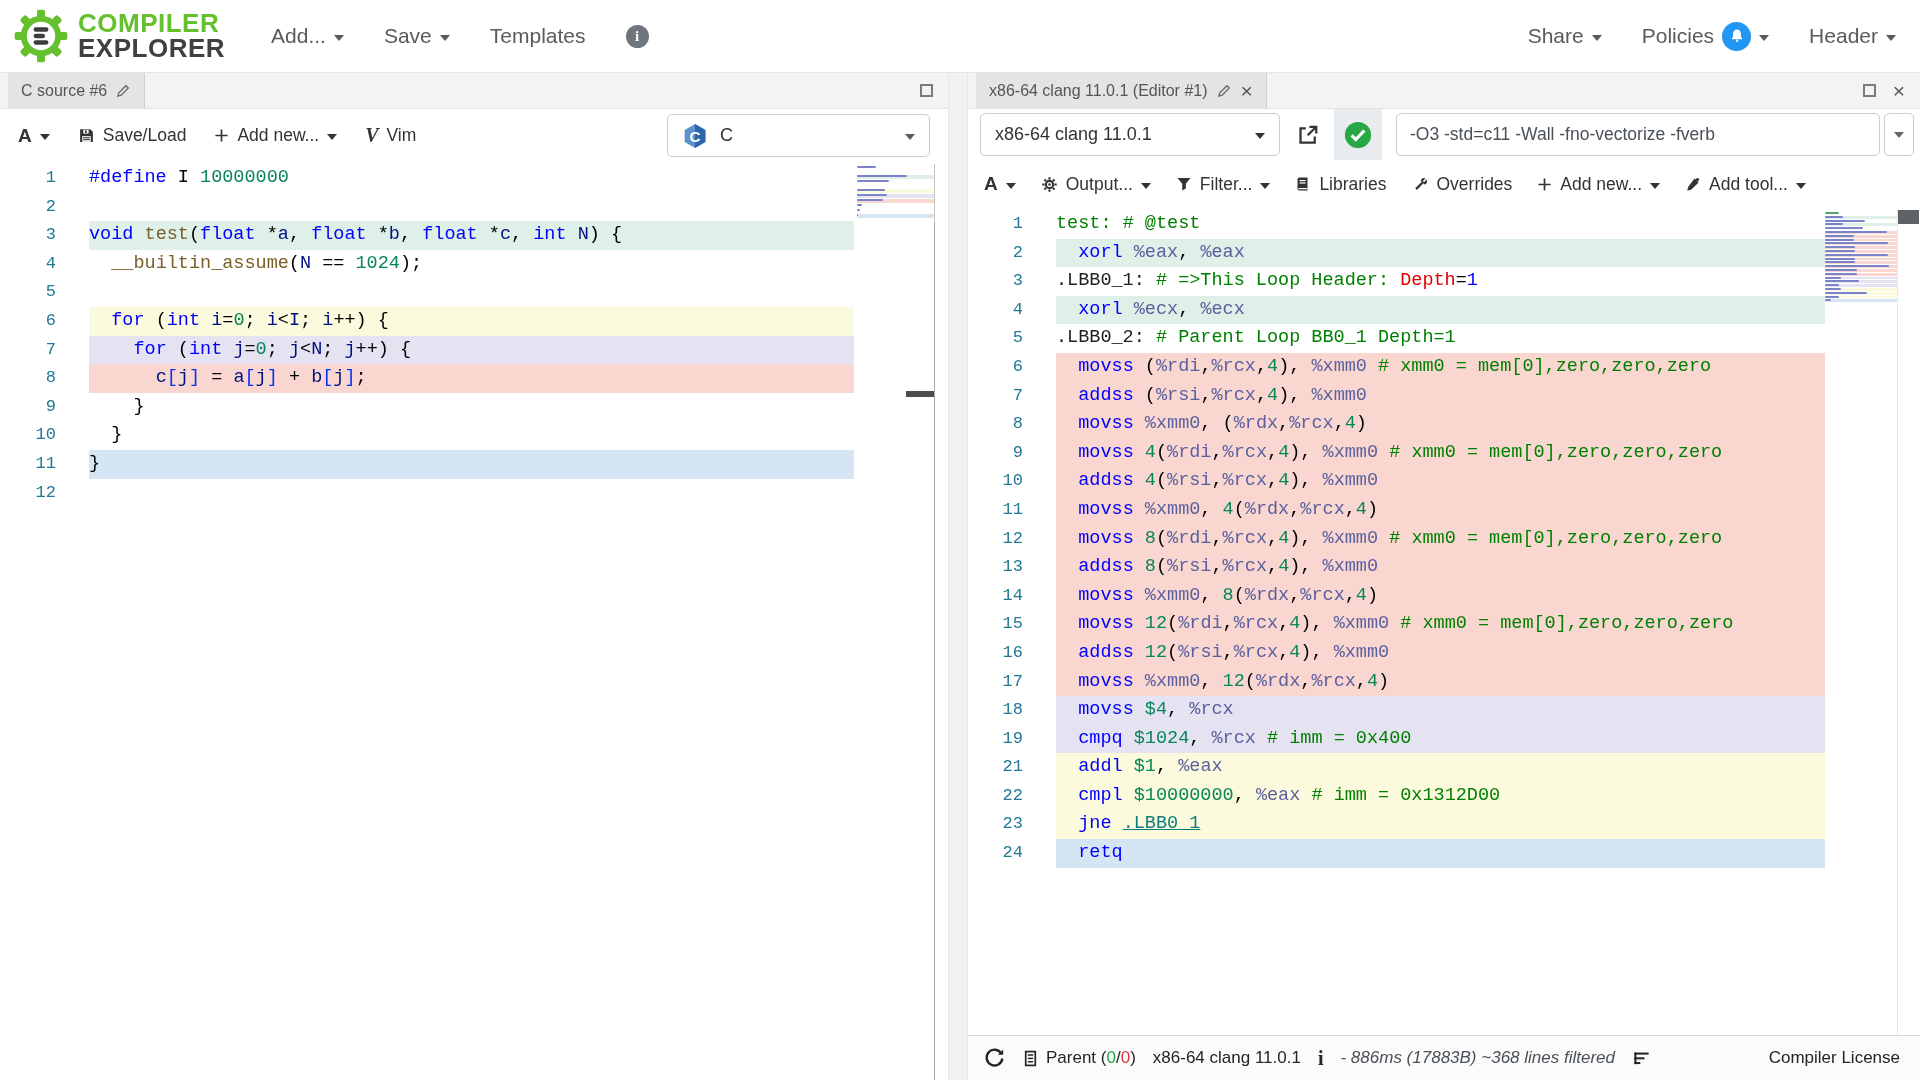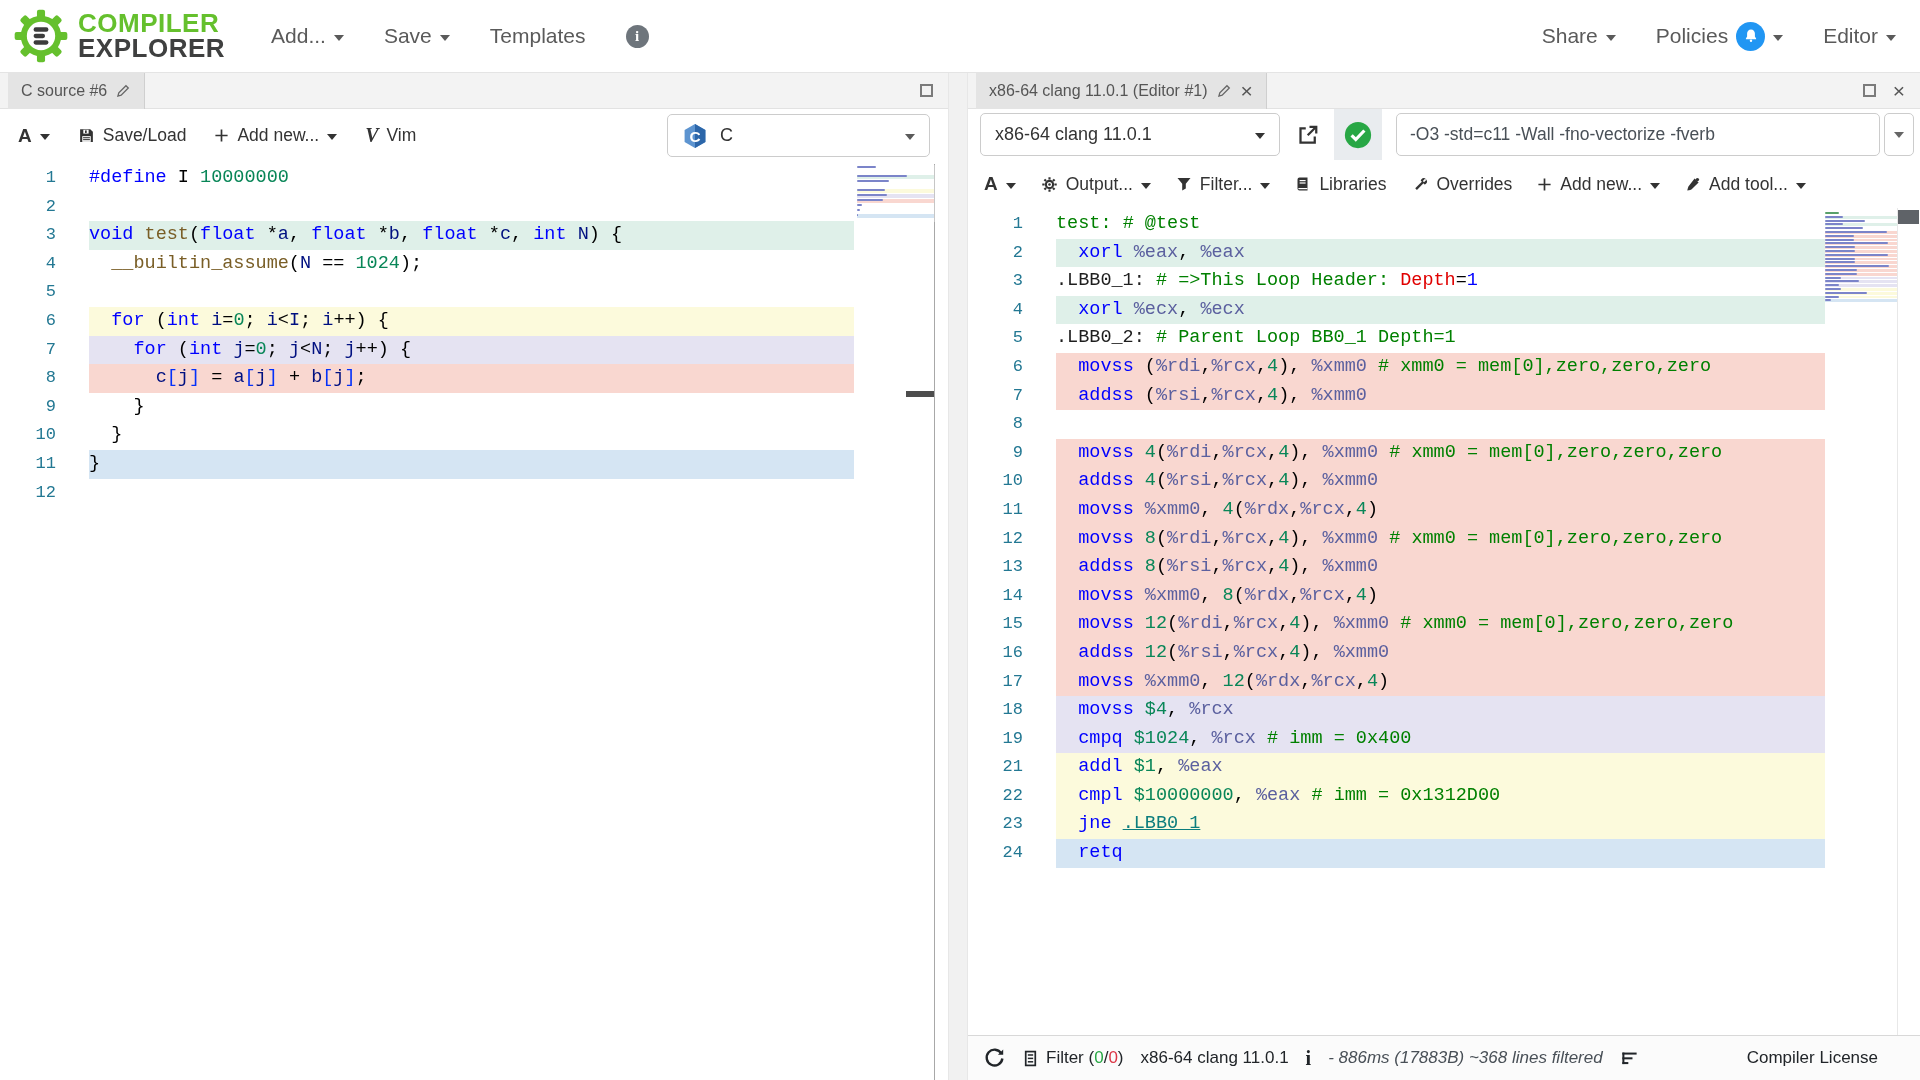--- a/index.html
+++ b/index.html
@@ -106,21 +106,21 @@
   .sbar-thumb { position:absolute; right:1px; top:2px; width:21px; height:14px; background:#5f6368; }
 
   
   .statusbar { height:45px; border-top:1px solid #d8d8d8; background:#fbfbfb;
     display:flex; align-items:center; gap:17px; padding:0 16px; font-size:17px; color:#212529; }
   .sb-group { display:flex; align-items:center; gap:7px; cursor:pointer; }
   .ok0 { color:#28a745; }
   .err0 { color:#dc3545; }
   .sb-italic { font-style:italic; color:#495057; }
   .sb-info-i { font-family:"Liberation Serif", serif; font-weight:bold; font-size:20px; }
-  .sb-license { margin-left:auto; margin-right:26px; cursor:pointer; }
+  .sb-license { margin-left:auto; margin-right:4px; cursor:pointer; }
 
   svg.icon { display:block; }
 </style>
 </head>
 <body>
 
 <header class="topnav">
   <div class="brand">
     <svg class="icon" width="54" height="54" viewBox="0 0 40 40">
       <g fill="#65c02d">
@@ -171,21 +171,21 @@
       <span>Policies</span>
       <span class="bell-badge">
         <svg class="icon" width="16" height="16" viewBox="0 0 16 16">
           <path d="M8 1.6c-2.3 0-3.9 1.7-3.9 4v3L2.9 10.4v.8h10.2v-.8L11.9 8.6v-3c0-2.3-1.6-4-3.9-4z" fill="#fff"></path>
           <circle cx="8" cy="12.8" r="1.2" fill="#fff"></circle>
         </svg>
       </span>
       <span class="caret"></span>
     </div>
     <div class="nav-item">
-      <span>Editor</span>
+      <span>Header</span>
       <span class="caret"></span>
     </div>
   </nav>
 </header>
 
 <div class="workspace">
 
   <section class="pane pane-left">
     <div class="tabbar">
       <div class="tab">
@@ -453,20 +453,21 @@
           <div class="cl">
             <span class="ln">6</span>
             <span class="ct hl-red"><span class="tk-plain">  </span><span class="tk-kw">movss</span><span class="tk-plain"> (</span><span class="tk-reg">%rdi</span><span class="tk-plain">,</span><span class="tk-reg">%rcx</span><span class="tk-plain">,</span><span class="tk-num">4</span><span class="tk-plain">), </span><span class="tk-reg">%xmm0</span><span class="tk-plain"> </span><span class="tk-com"># xmm0 = mem[0],zero,zero,zero</span></span>
           </div>
           <div class="cl">
             <span class="ln">7</span>
             <span class="ct hl-red"><span class="tk-plain">  </span><span class="tk-kw">addss</span><span class="tk-plain"> (</span><span class="tk-reg">%rsi</span><span class="tk-plain">,</span><span class="tk-reg">%rcx</span><span class="tk-plain">,</span><span class="tk-num">4</span><span class="tk-plain">), </span><span class="tk-reg">%xmm0</span></span>
           </div>
           <div class="cl">
             <span class="ln">8</span>
+            <span class="ct hl-red"><span class="tk-plain">  </span><span class="tk-kw">movss</span><span class="tk-plain"> </span><span class="tk-reg">%xmm0</span><span class="tk-plain">, (</span><span class="tk-reg">%rdx</span><span class="tk-plain">,</span><span class="tk-reg">%rcx</span><span class="tk-plain">,</span><span class="tk-num">4</span><span class="tk-plain">)</span></span>
           </div>
           <div class="cl">
             <span class="ln">9</span>
             <span class="ct hl-red"><span class="tk-plain">  </span><span class="tk-kw">movss</span><span class="tk-plain"> </span><span class="tk-num">4</span><span class="tk-plain">(</span><span class="tk-reg">%rdi</span><span class="tk-plain">,</span><span class="tk-reg">%rcx</span><span class="tk-plain">,</span><span class="tk-num">4</span><span class="tk-plain">), </span><span class="tk-reg">%xmm0</span><span class="tk-plain"> </span><span class="tk-com"># xmm0 = mem[0],zero,zero,zero</span></span>
           </div>
           <div class="cl">
             <span class="ln">10</span>
             <span class="ct hl-red"><span class="tk-plain">  </span><span class="tk-kw">addss</span><span class="tk-plain"> </span><span class="tk-num">4</span><span class="tk-plain">(</span><span class="tk-reg">%rsi</span><span class="tk-plain">,</span><span class="tk-reg">%rcx</span><span class="tk-plain">,</span><span class="tk-num">4</span><span class="tk-plain">), </span><span class="tk-reg">%xmm0</span></span>
           </div>
           <div class="cl">
@@ -608,21 +609,21 @@
           <path d="M14.6 1.2v4h-4z" fill="#212529"></path>
         </svg>
       </span>
       <span class="sb-group">
         <svg class="icon" width="17" height="17" viewBox="0 0 16 16">
           <rect x="3.5" y="1.5" width="9" height="13" fill="none" stroke="#212529" stroke-width="1.6"></rect>
           <rect x="5.5" y="4" width="5" height="1.4" fill="#212529"></rect>
             <rect x="5.5" y="7.2" width="5" height="1.4" fill="#212529"></rect>
             <rect x="5.5" y="10.4" width="5" height="1.4" fill="#212529"></rect>
         </svg>
-        <span><span>Filter (</span><span class="ok0">0</span><span>/</span><span class="err0">0</span><span>)</span></span>
+        <span><span>Parent (</span><span class="ok0">0</span><span>/</span><span class="err0">0</span><span>)</span></span>
       </span>
       <span>x86-64 clang 11.0.1</span>
       <span class="sb-info-i">i</span>
       <span class="sb-italic">- 886ms (17883B) ~368 lines filtered</span>
       <span class="sb-group">
         <svg class="icon" width="19" height="19" viewBox="0 0 16 16">
           <rect x="2" y="3" width="12" height="1.7" fill="#212529"></rect>
             <rect x="2" y="7" width="8.5" height="1.7" fill="#212529"></rect>
             <rect x="2" y="11" width="5" height="1.7" fill="#212529"></rect>
             <rect x="2" y="3" width="1.7" height="9.7" fill="#212529"></rect>

